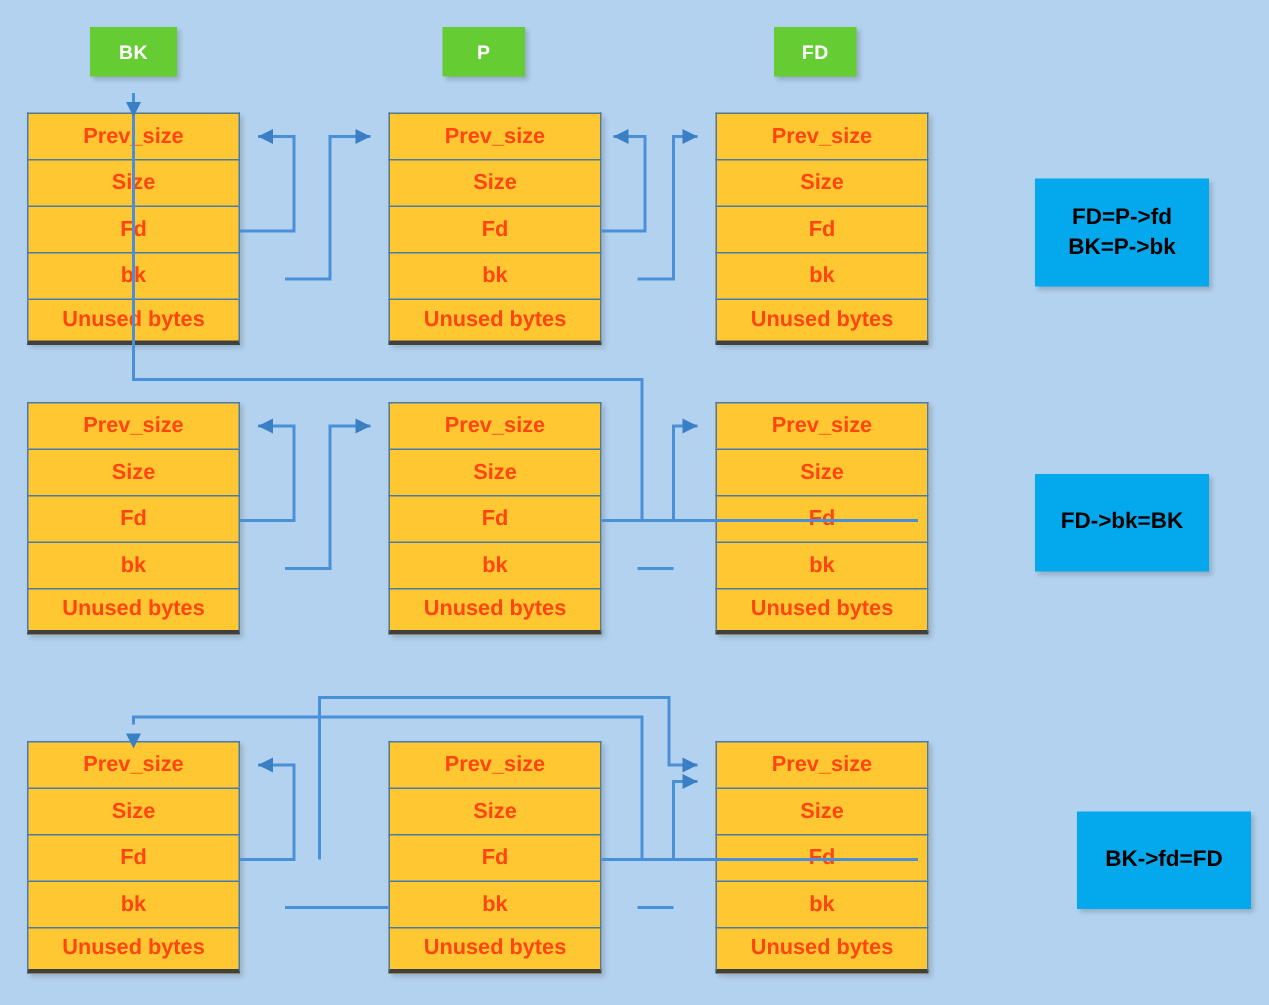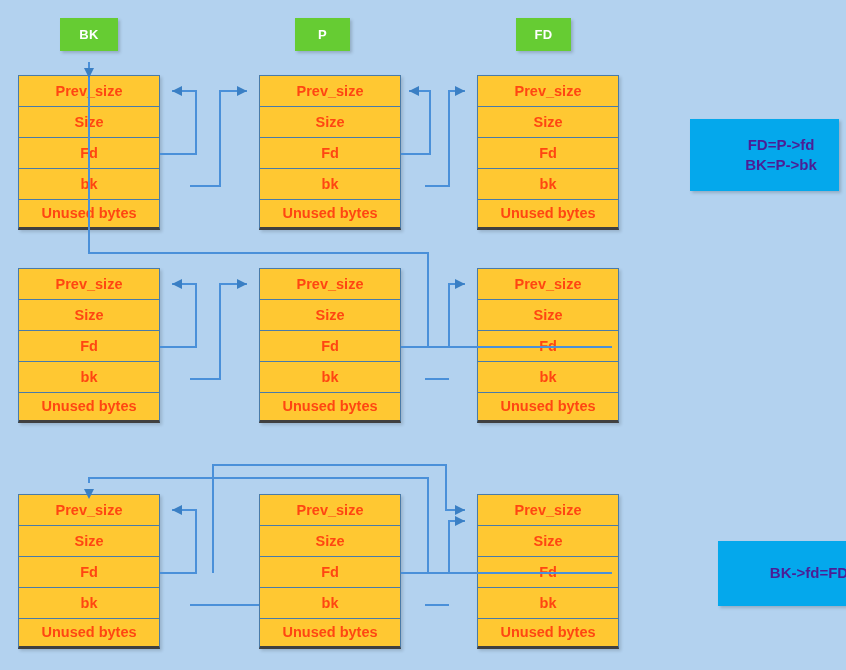--- a/index.html
+++ b/index.html
@@ -52,30 +52,29 @@
     line-height: 1;
   }
   .cell:last-child {
     border-bottom: 3px solid #404040;
   }
 
   
   .note {
     position: absolute;
     background: #04a8ec;
-    color: #4c1d95;
+    color: #000000;
     font-weight: bold;
     font-size: 15px;
     display: flex;
     flex-direction: column;
     align-items: center;
     justify-content: center;
     box-shadow: 2px 2px 3px rgba(0,0,0,0.18);
     line-height: 1.35;
-    padding-left: 33px;
   }
 
   
   svg.arrows {
     position: absolute;
     left: 0;
     top: 0;
     width: 846px;
     height: 670px;
     pointer-events: none;
@@ -144,20 +143,23 @@
     <div class="cell">bk</div>
     <div class="cell">Unused bytes</div>
   </div>
   <div class="chunk" style="left:477px; top:268px;">
     <div class="cell">Prev_size</div>
     <div class="cell">Size</div>
     <div class="cell">Fd</div>
     <div class="cell">bk</div>
     <div class="cell">Unused bytes</div>
   </div>
+  <div class="note" style="left:690px; top:316px; width:116px; height:65px;">
+    <div>FD-&gt;bk=BK</div>
+  </div>
 
   <div class="chunk" style="left:18px; top:494px;">
     <div class="cell">Prev_size</div>
     <div class="cell">Size</div>
     <div class="cell">Fd</div>
     <div class="cell">bk</div>
     <div class="cell">Unused bytes</div>
   </div>
   <div class="chunk" style="left:259px; top:494px;">
     <div class="cell">Prev_size</div>

